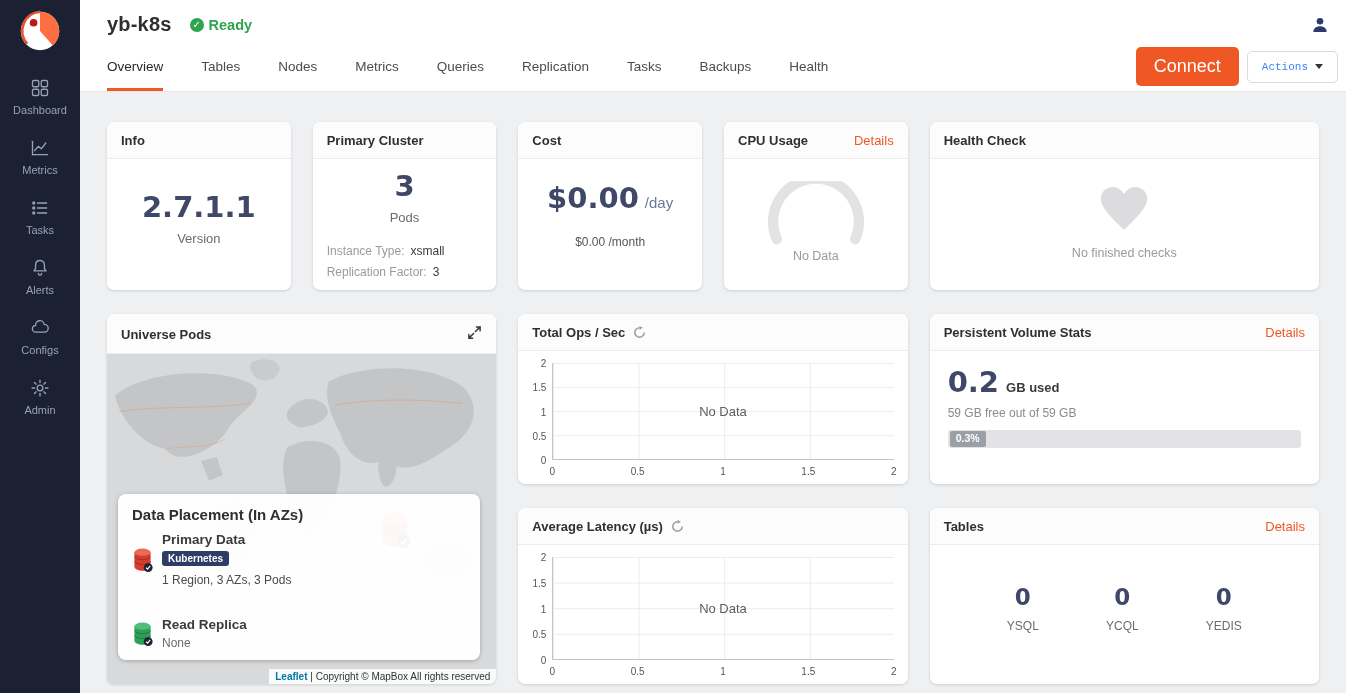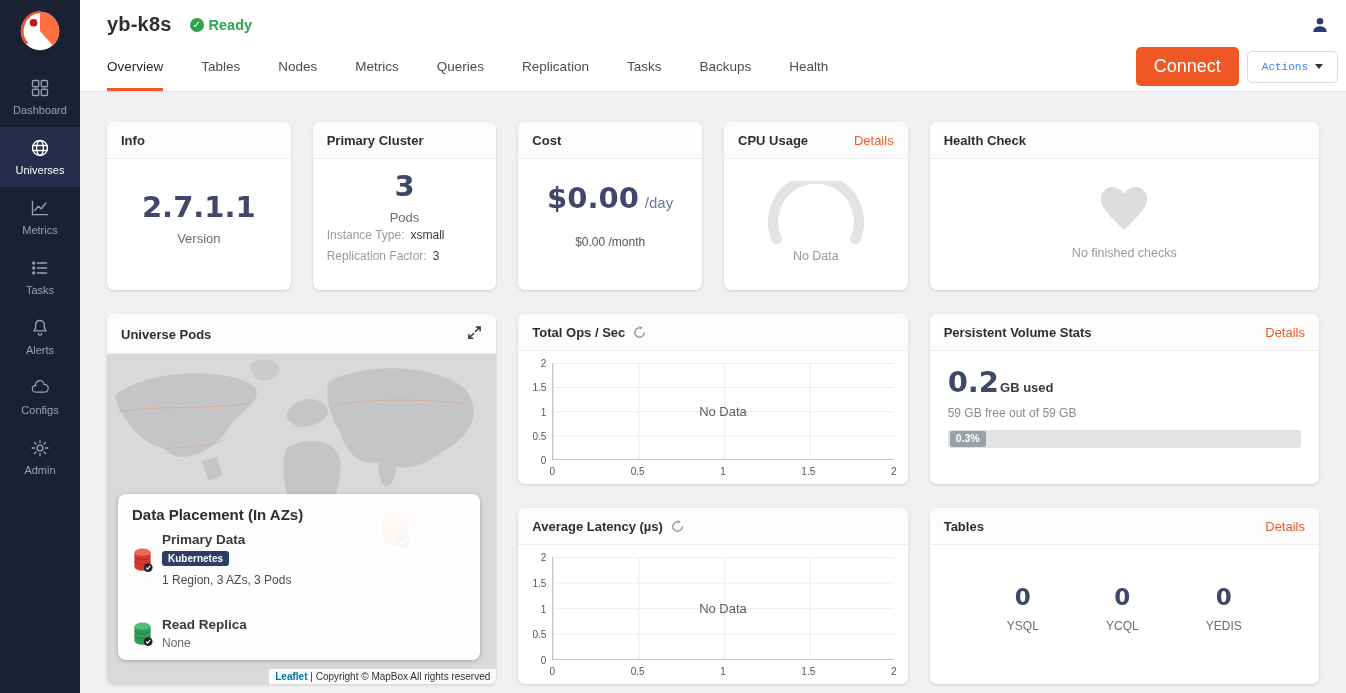--- a/index.html
+++ b/index.html
@@ -90,21 +90,21 @@
   .c-pv      { grid-area:2/5/3/7; }
   .c-lat     { grid-area:3/3/4/5; }
   .c-tables  { grid-area:3/5/4/7; }
 
   .big-num { font-size:29px; font-weight:bold; color:#3f4868; font-family:"DejaVu Sans", sans-serif; }
   .sub-label { font-size:13px; color:#6b6b73; margin-top:7px; }
   .center-col { display:flex; flex-direction:column; align-items:center; justify-content:center; }
 
   .c-info .card-body { padding-bottom:14px; }
   .c-primary .card-body { justify-content:flex-start; padding-top:12px; }
-  .kv-rows { width:100%; padding:0 14px; margin-top:0; }
+  .kv-rows { width:100%; padding:0 14px; margin-top:16px; }
   .kv-row { display:flex; font-size:12px; line-height:21px; }
   .kv-label { color:#9a9aa2; }
   .kv-value { color:#3a3a40; margin-left:6px; }
 
   .cost-line { display:flex; align-items:baseline; gap:6px; }
   .cost-unit { font-size:15px; color:#6b7a99; }
   .cost-month { font-size:12px; color:#55555c; margin-top:20px; }
 
   .no-data-text { font-size:12.5px; color:#9a9aa0; }
   .gauge-wrap { margin-top:4px; }
@@ -157,21 +157,21 @@
   .x-axis { position:absolute; left:26px; right:2px; bottom:0; height:15px; }
   .x-axis span { position:absolute; top:3px; transform:translateX(-50%); font-size:10px; color:#55555c; }
   .chart-no-data {
     position:absolute; left:26px; right:2px; top:0; bottom:18px;
     display:flex; align-items:center; justify-content:center;
     font-size:13px; color:#5d5d63;
   }
 
   
   .c-pv .card-body { padding:14px 18px; }
-  .pv-used { display:flex; align-items:baseline; gap:1px; }
+  .pv-used { display:flex; align-items:baseline; gap:7px; }
   .pv-unit { font-size:13px; font-weight:bold; color:#3a3a40; }
   .pv-free { font-size:12px; color:#8a8a90; margin-top:7px; }
   .pv-track { margin-top:10px; height:18px; background:#e3e3e6; border-radius:3px; display:flex; align-items:center; }
   .pv-badge {
     margin-left:2px; background:#9aa0a6; color:#fff; font-size:10.5px; font-weight:bold;
     border-radius:2px; padding:2px 6px; line-height:1.1;
   }
 
   
   .tables-body { display:flex; align-items:center; justify-content:space-evenly; padding:0 10px 12px; }
@@ -199,30 +199,20 @@
         <svg viewBox="0 0 24 24">
             <rect x="3" y="3" width="7.5" height="7.5" rx="1.5"></rect>
             <rect x="13.5" y="3" width="7.5" height="7.5" rx="1.5"></rect>
             <rect x="3" y="13.5" width="7.5" height="7.5" rx="1.5"></rect>
             <rect x="13.5" y="13.5" width="7.5" height="7.5" rx="1.5"></rect>
           </svg>
       </span>
       <span class="side-label">Dashboard</span>
     </div>
 
-    <div class="side-item active">
-      <span class="icon">
-        <svg viewBox="0 0 24 24">
-            <circle cx="12" cy="12" r="9"></circle>
-            <ellipse cx="12" cy="12" rx="4" ry="9"></ellipse>
-            <path d="M3.5 9h17M3.5 15h17"></path>
-          </svg>
-      </span>
-      <span class="side-label">Universes</span>
-    </div>
 
     <div class="side-item">
       <span class="icon">
         <svg viewBox="0 0 24 24">
             <path d="M3 20V4"></path>
             <path d="M3 20h18"></path>
             <path d="M5.5 15l4.5-5 3.5 3 5.5-7"></path>
           </svg>
       </span>
       <span class="side-label">Metrics</span>

